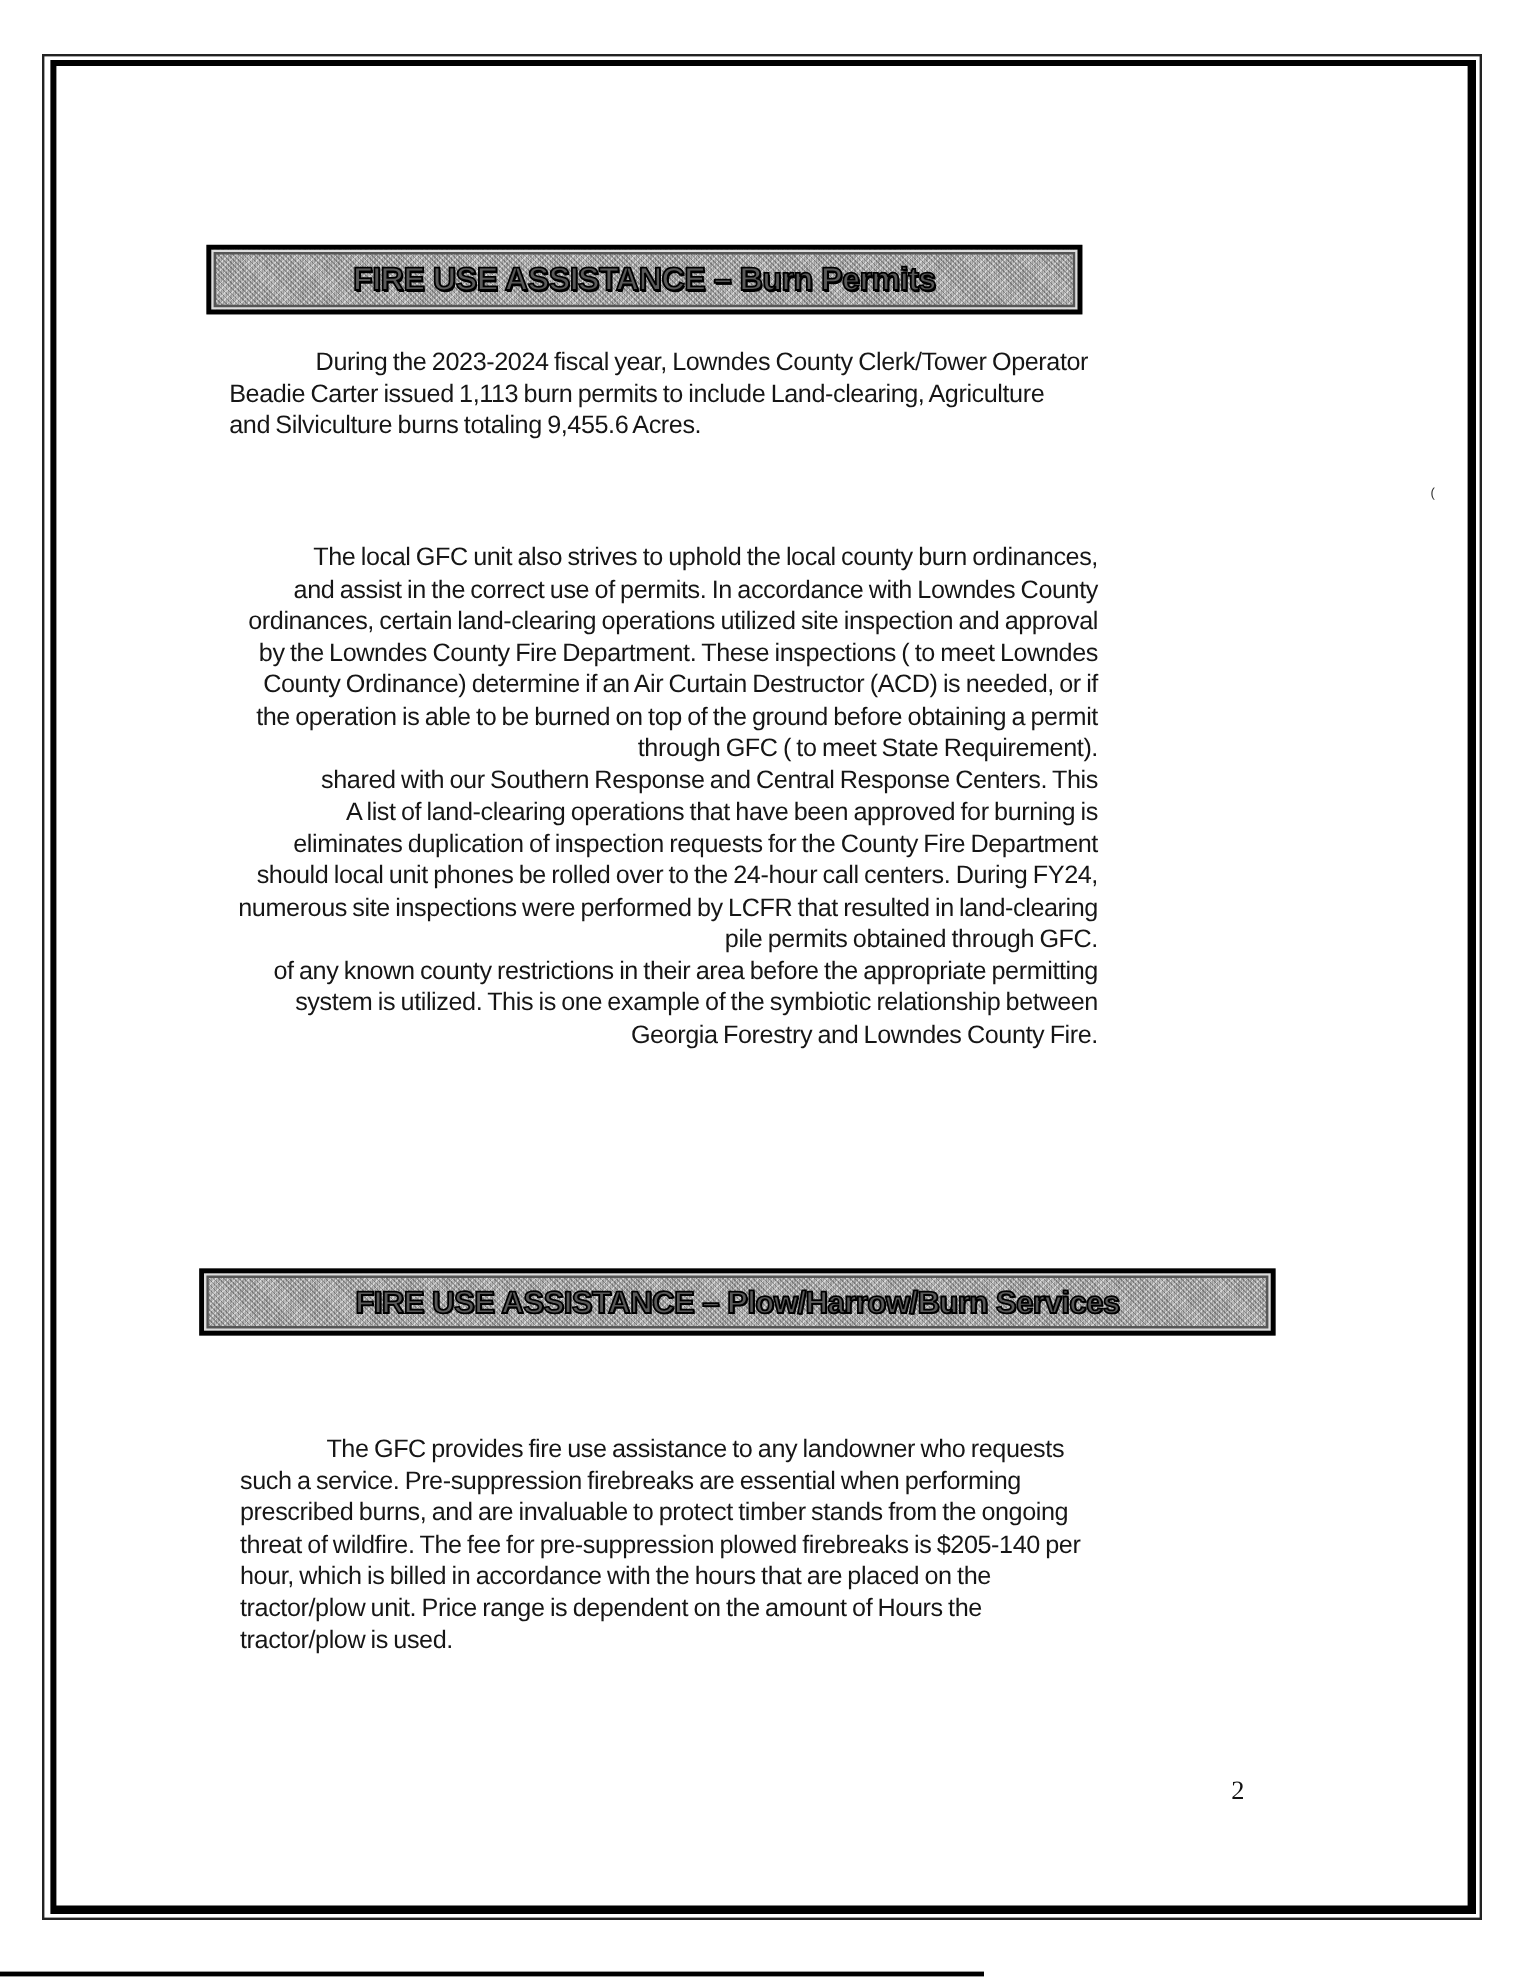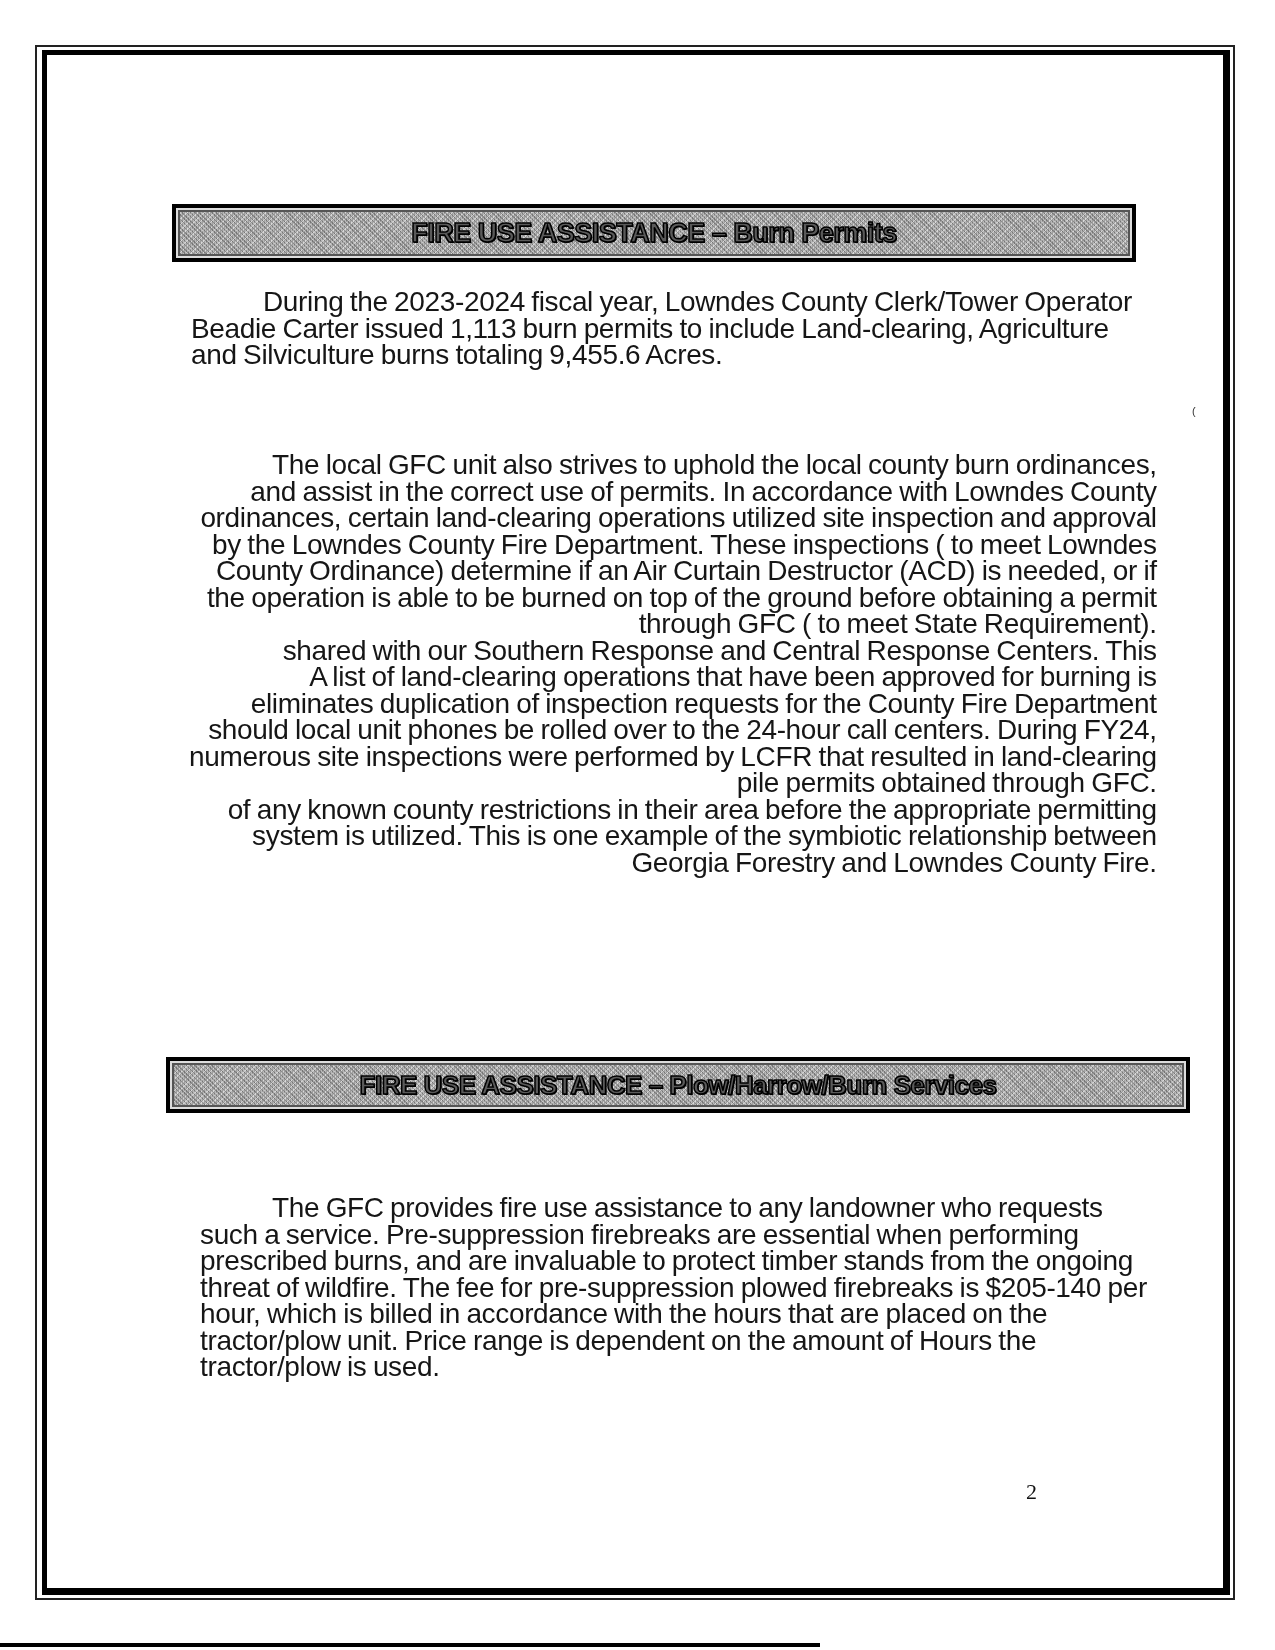--- a/index.html
+++ b/index.html
@@ -27,25 +27,25 @@
       repeating-linear-gradient(90deg, rgba(0,0,0,0.15) 0 1px, transparent 1px 2px);
     display:flex; align-items:center; justify-content:center;
   }
   .banner-text {
     font-family:"Liberation Sans", sans-serif; font-weight:bold;
     font-size:27px; letter-spacing:-0.5px; color:#5a5a5a;
     -webkit-text-stroke:1.5px #000;
     text-shadow:1px 1px 0 #000;
     white-space:nowrap;
   }
-  #banner-1 { left:172px; top:204px; width:964px; height:58px; }
-  #banner-2 { left:166px; top:1057px; width:1024px; height:56px; }
+  #banner-1 { left:172px; top:204px; width:730px; height:58px; }
+  #banner-2 { left:166px; top:1057px; width:897px; height:56px; }
   #banner-2 .banner-text { font-size:26px; }
   .para {
-    position:absolute; font-size:28px; line-height:26.5px; margin:0;
+    position:absolute; font-size:21px; line-height:26.5px; margin:0;
     letter-spacing:-0.35px; word-spacing:-1px; color:#161616;
   }
   .para .line { display:block; white-space:nowrap; }
   .indent { padding-left:72px; }
   #para-1 { left:191px; top:289px; }
   #para-2 { left:189px; top:452px;text-align:right; }
   #para-3 { left:200px; top:1195px; }
   .page-number {
     position:absolute; left:1026px; top:1479px;
     font-family:"Liberation Serif", serif; font-size:22px; color:#111;

